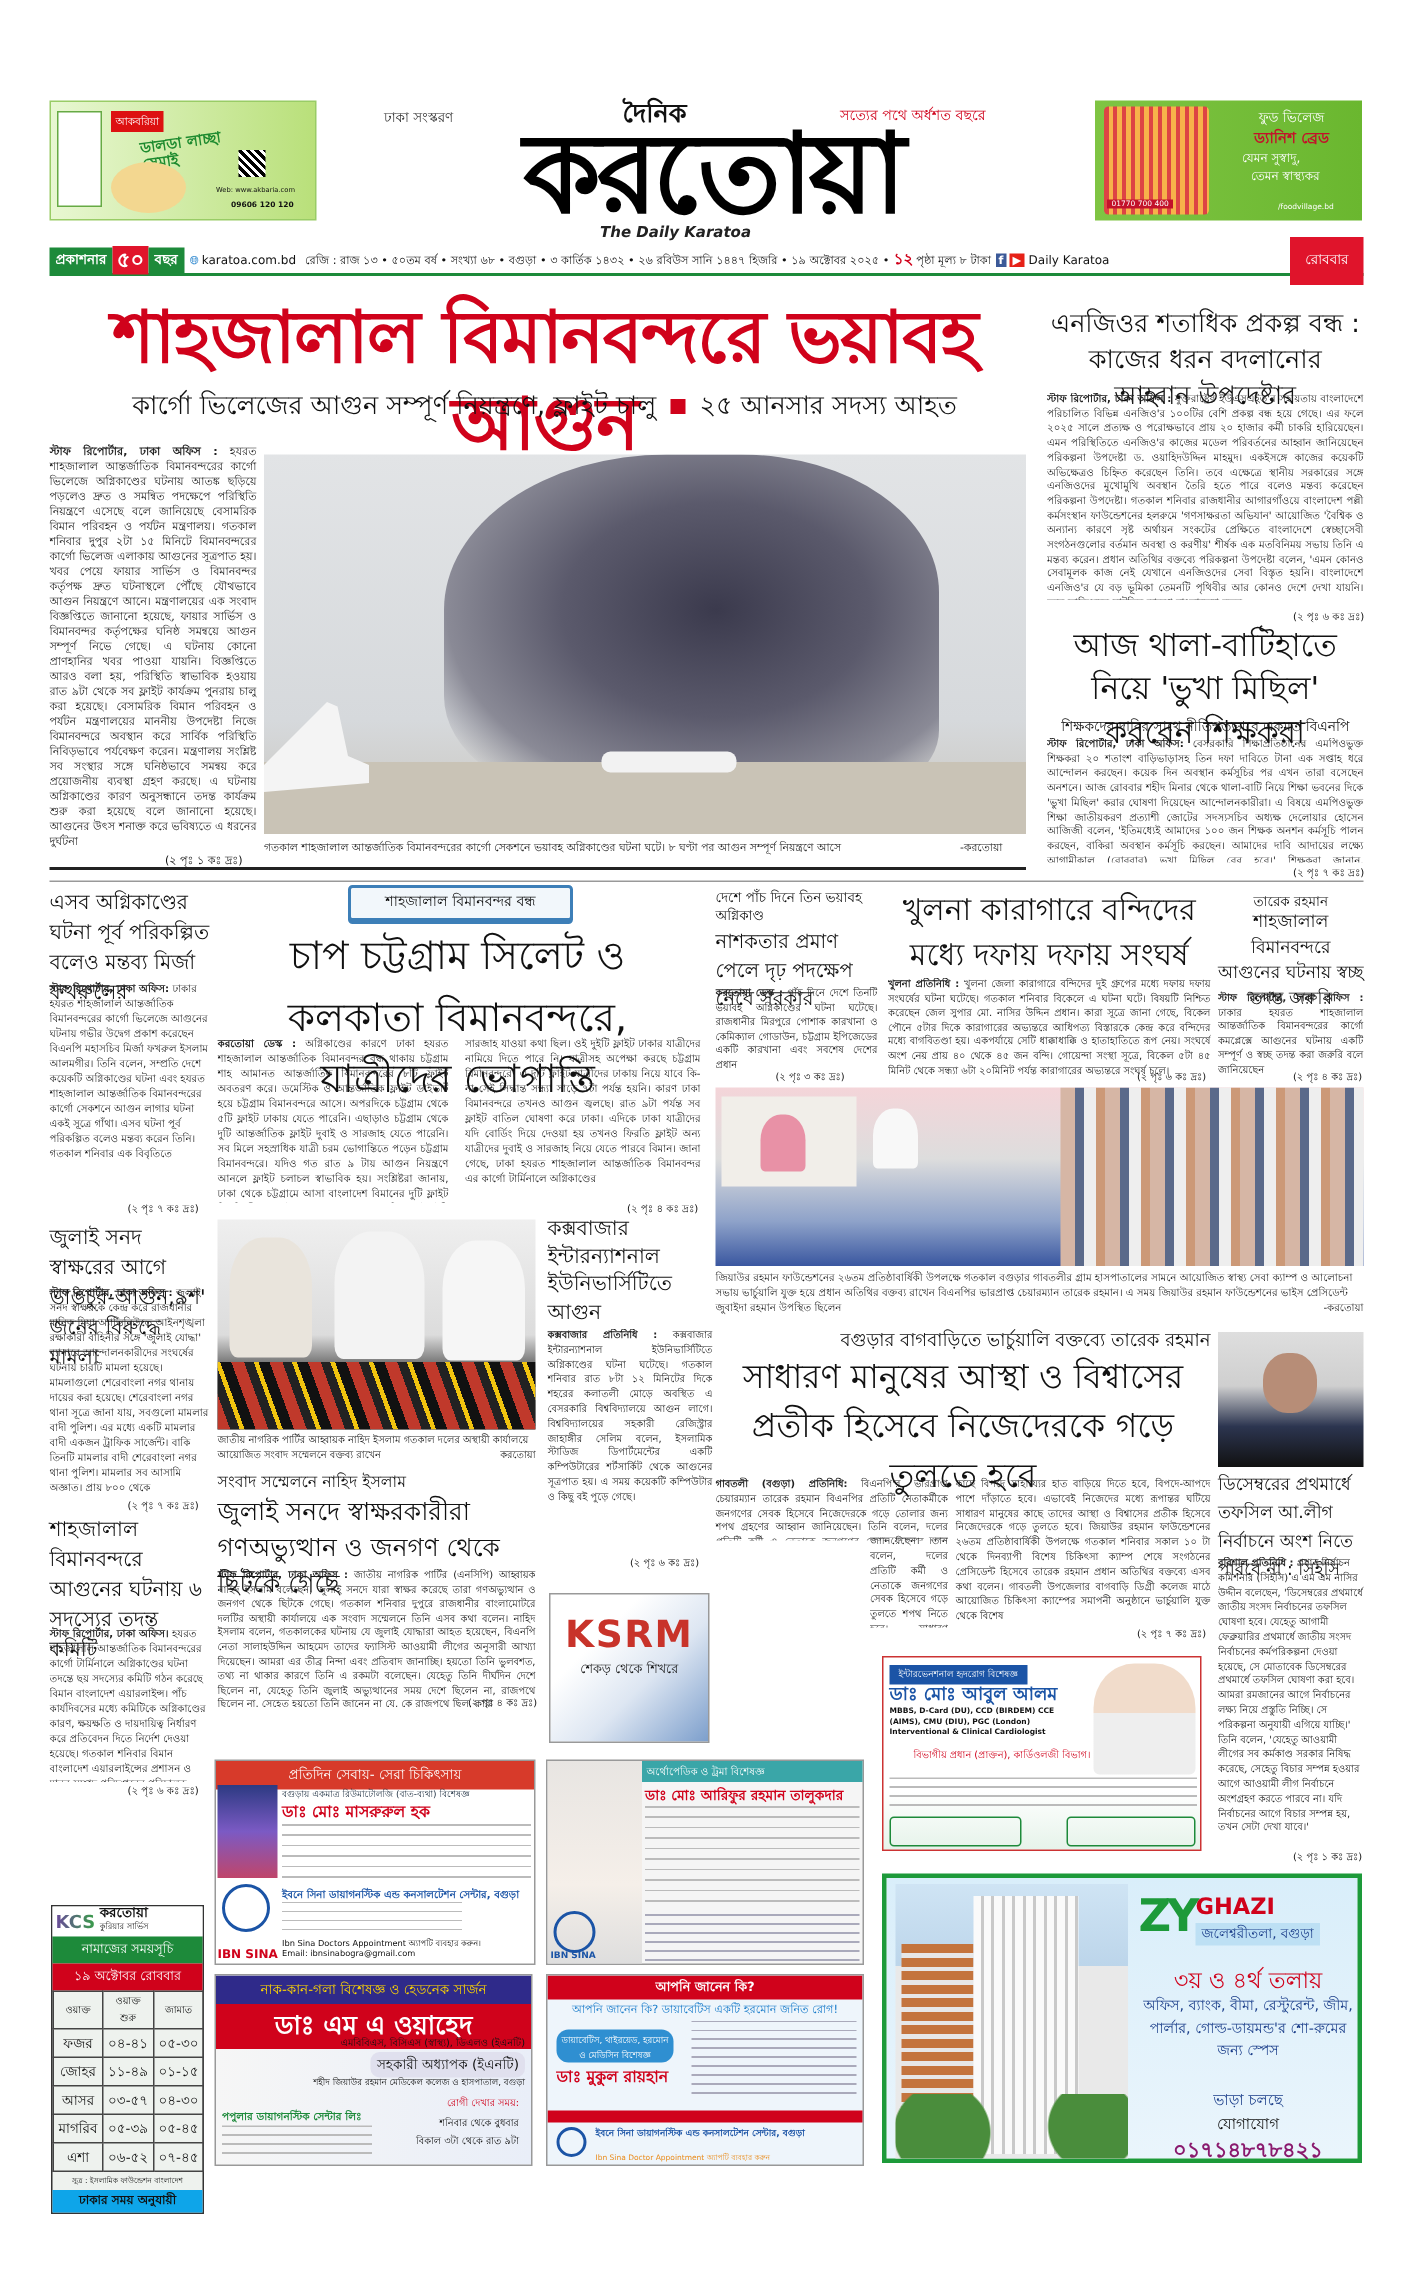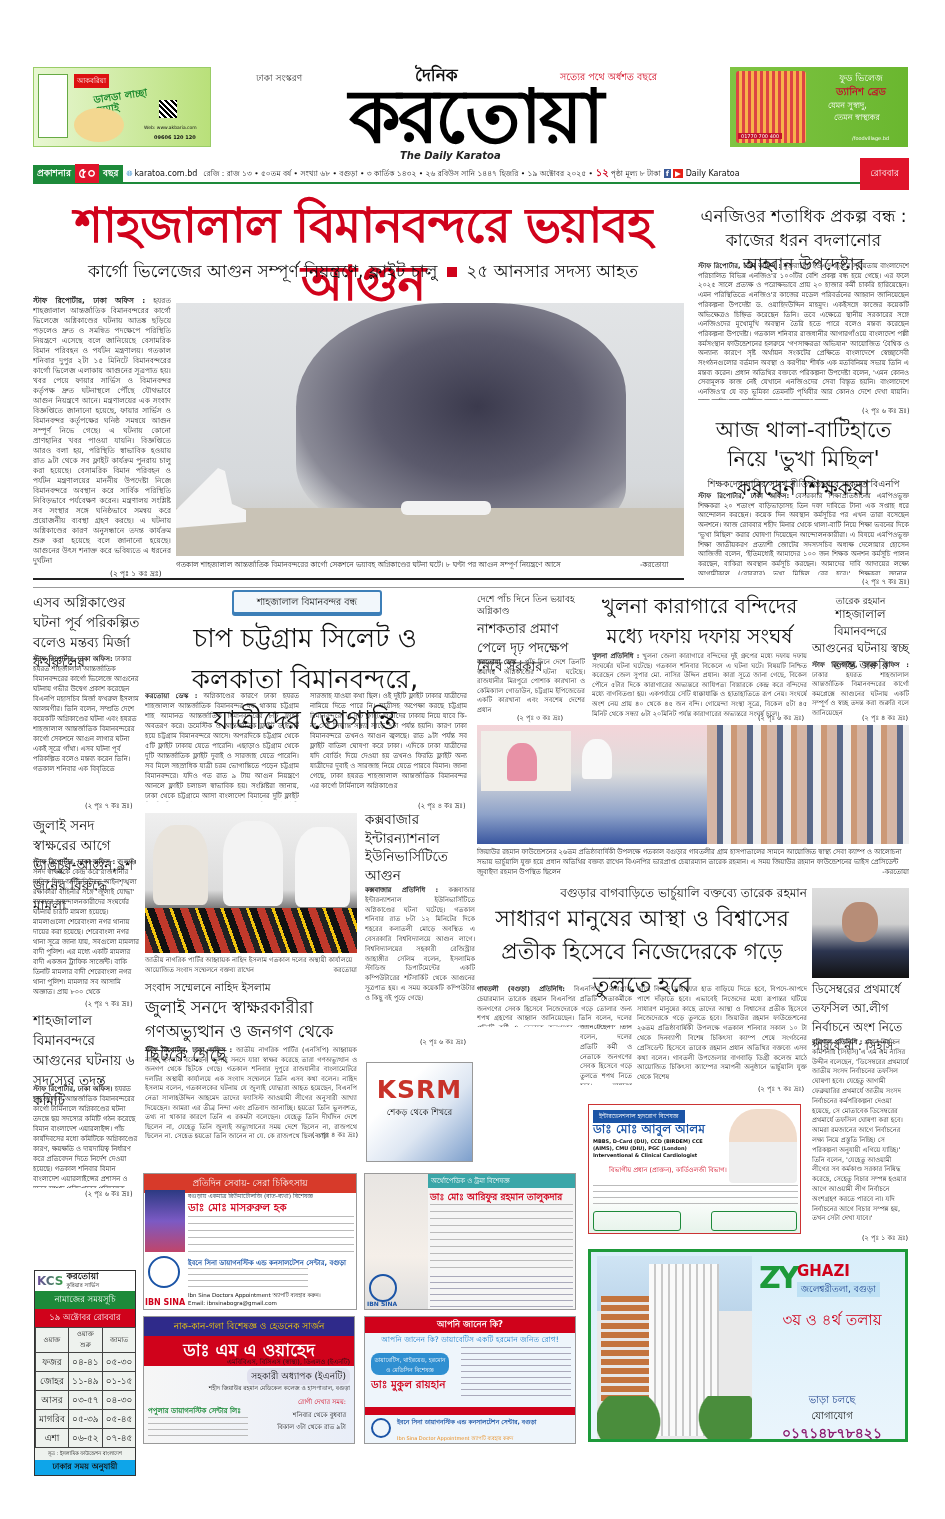--- a/index.html
+++ b/index.html
@@ -287,16 +287,17 @@
 <div class="abs" style="left:588px;top:1249px;width:320px;height:193px;border:3px solid #1d9a3a;background:linear-gradient(180deg,#d9eefa,#eaf5fc)">
   <div class="abs" style="left:6px;top:4px;width:155px;height:183px;background:linear-gradient(180deg,#cfe4f4 0%,#bcd5ea 30%,#e9e9e9 30%)">
     <div class="abs" style="left:4px;top:40px;width:48px;height:140px;background:repeating-linear-gradient(180deg,#c4743d 0 6px,#e7e7e7 6px 9px)"></div>
     <div class="abs" style="left:52px;top:8px;width:70px;height:172px;background:repeating-linear-gradient(90deg,#fafafa 0 5px,#c9c9c9 5px 7px)"></div>
     <div class="abs" style="left:0;top:140px;width:155px;height:43px;background:radial-gradient(circle at 20% 60%,#4a8d3c 0 25%,transparent 26%),radial-gradient(circle at 85% 50%,#4a8d3c 0 22%,transparent 23%)"></div>
   </div>
   <div class="abs" style="left:168px;top:8px;font-size:30px;font-weight:900;color:#1d9a3a;letter-spacing:-3px">ZY</div>
   <div class="abs" style="left:206px;top:10px;font-size:15px;font-weight:bold;color:#d0021b">GHAZI PLAZA</div>
   <div class="abs" style="left:206px;top:30px;font-size:9px;color:#1b3e8a;background:#bde0f4;padding:0 4px">জলেশ্বরীতলা, বগুড়া</div>
   <div class="abs" style="left:166px;top:56px;width:150px;text-align:center;font-size:15px;color:#d0021b">৩য় ও ৪র্থ তলায়</div>
+  <div class="abs" style="left:166px;top:78px;width:150px;text-align:center;font-size:9.5px;color:#1b3e8a;line-height:15px">অফিস, ব্যাংক, বীমা, রেস্টুরেন্ট, জীম, পার্লার, গোল্ড-ডায়মন্ড'র শো-রুমের জন্য স্পেস</div>
   <div class="abs" style="left:166px;top:140px;width:150px;text-align:center;font-size:10px;color:#1b3e8a">ভাড়া চলছে</div>
   <div class="abs" style="left:166px;top:156px;width:150px;text-align:center;font-size:10px;color:#111">যোগাযোগ</div>
   <div class="abs" style="left:166px;top:170px;width:150px;text-align:center;font-size:14px;color:#8a1a6e;font-weight:bold">০১৭১৪৮৭৮৪২১</div>
 </div>
 
 </body></html>

